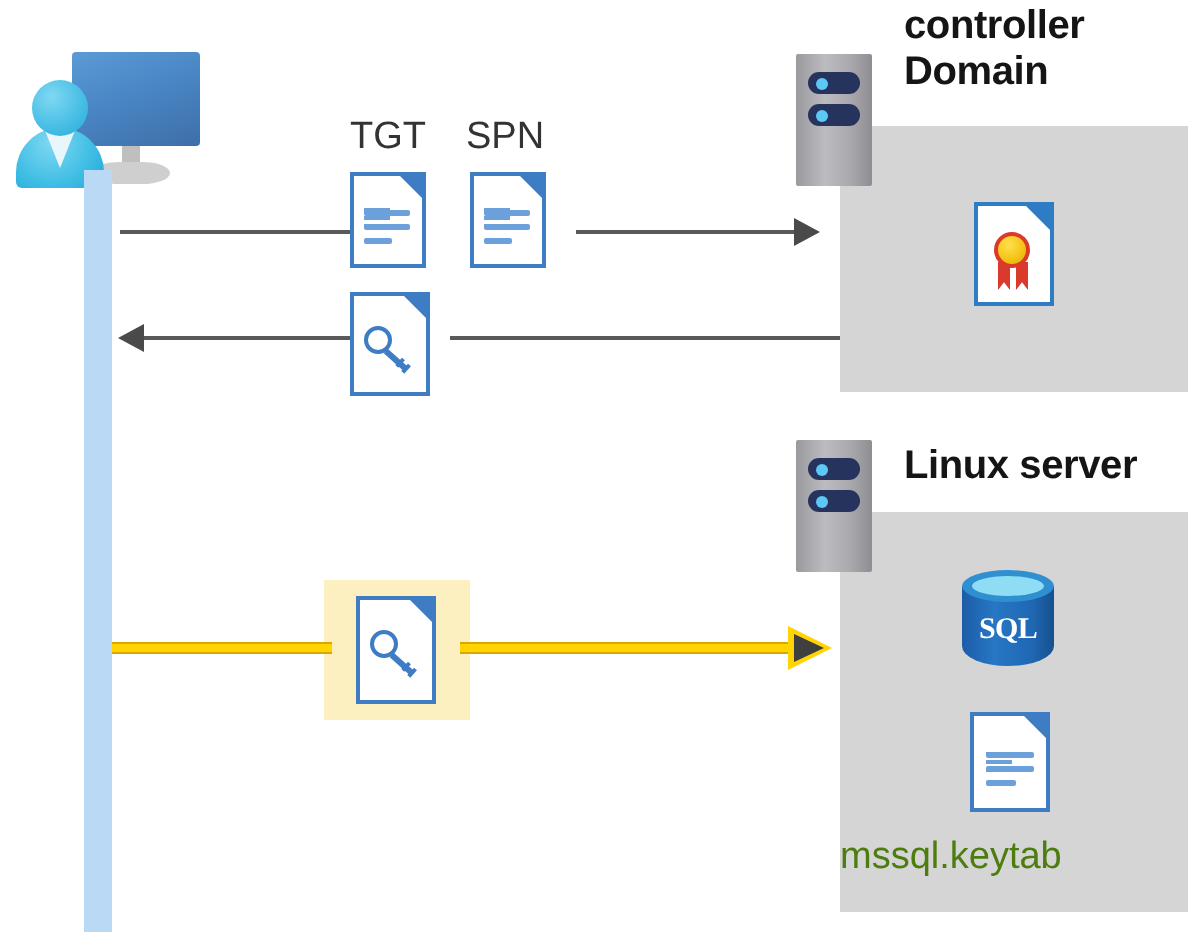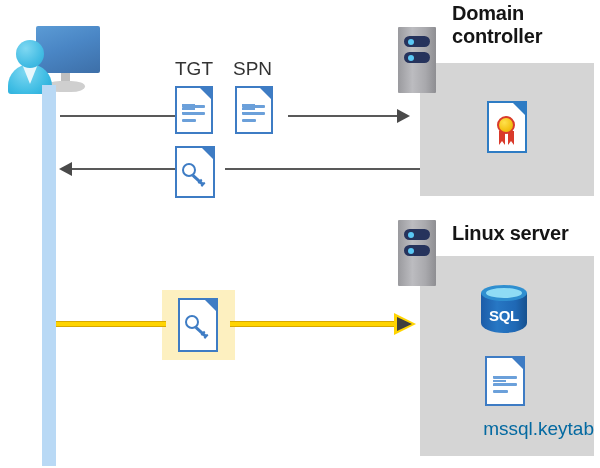--- a/index.html
+++ b/index.html
@@ -303,37 +303,37 @@
     background: #8fdcf5;
   }
   .db-label {
     position: absolute;
     left: 0; top: 22px;
     width: 46px;
     text-align: center;
     color: #ffffff;
     font-size: 15px;
     font-weight: bold;
-    font-family: Liberation Sans, sans-serif;
+    font-family: Liberation Serif, serif;
     letter-spacing: -0.3px;
   }
 
   
   .small-label {
     color: #333333;
     font-size: 19px;
     font-family: "Liberation Sans", sans-serif;
   }
   #tgt-label { left: 175px; top: 58px; }
   #spn-label { left: 233px; top: 58px; }
   #keytab-label {
     left: 420px; top: 418px;
     width: 174px;
-    text-align: right;
-    color: #0369a1;
+    text-align: left;
+    color: #4d7c0f;
     font-size: 19px;
   }
 </style>
 </head>
 <body>
 
 <div id="canvas">
 
 
   <div class="abs" id="client-icon">
@@ -352,22 +352,22 @@
   <div class="abs rack" id="dc-rack">
     <div class="led-bar b1">
       <div class="led-dot"></div>
     </div>
     <div class="led-bar b2">
       <div class="led-dot"></div>
     </div>
   </div>
 
   <div class="abs title-bold" id="dc-title">
+    <div>controller</div>
     <div>Domain</div>
-    <div>controller</div>
   </div>
 
   <div class="doc cert-doc abs" style="left:487px; top:101px;">
     <div class="page"></div>
     <div class="fold"></div>
     <div class="ribbon-l"></div>
     <div class="ribbon-r"></div>
     <div class="seal"></div>
   </div>
 

